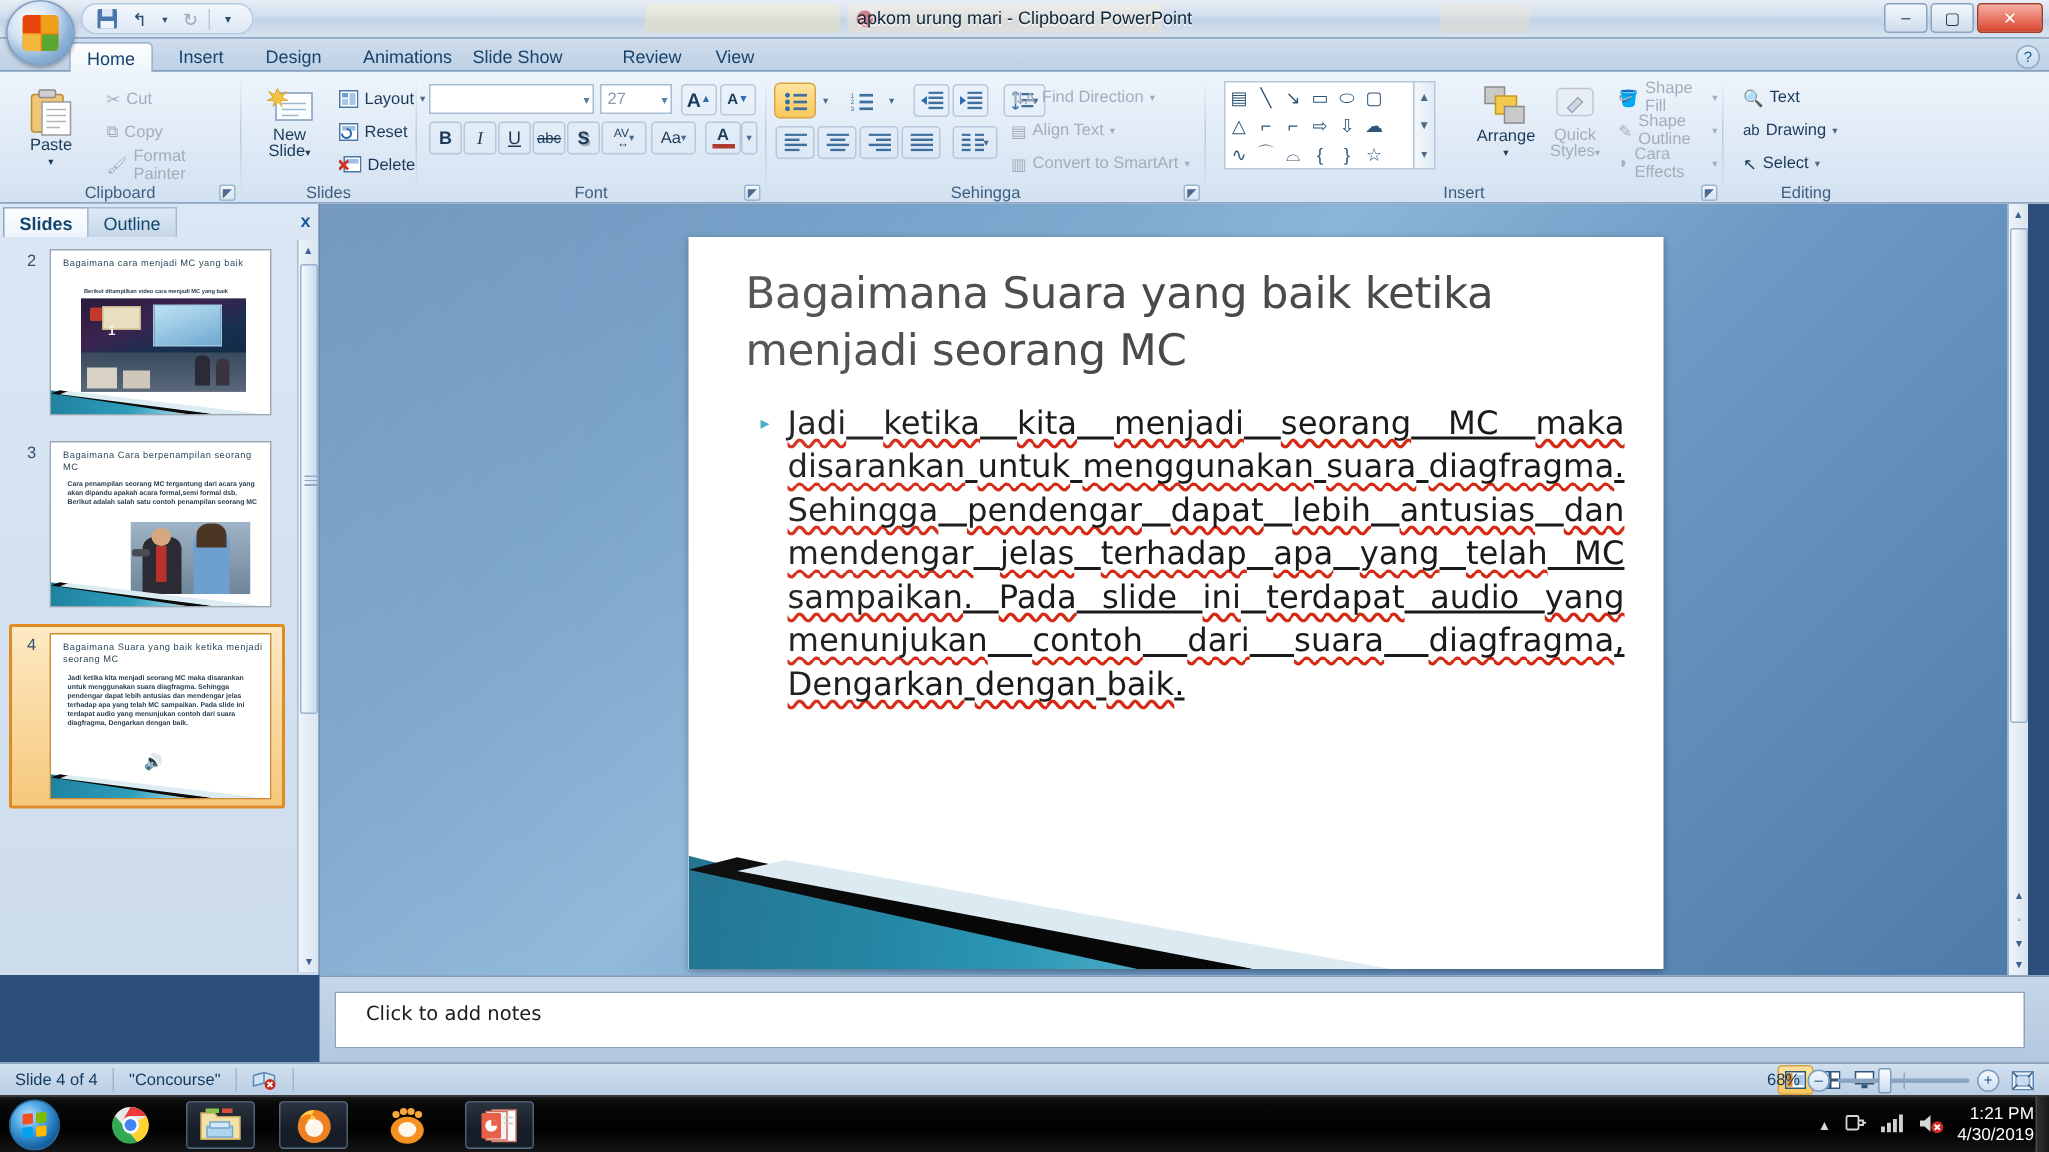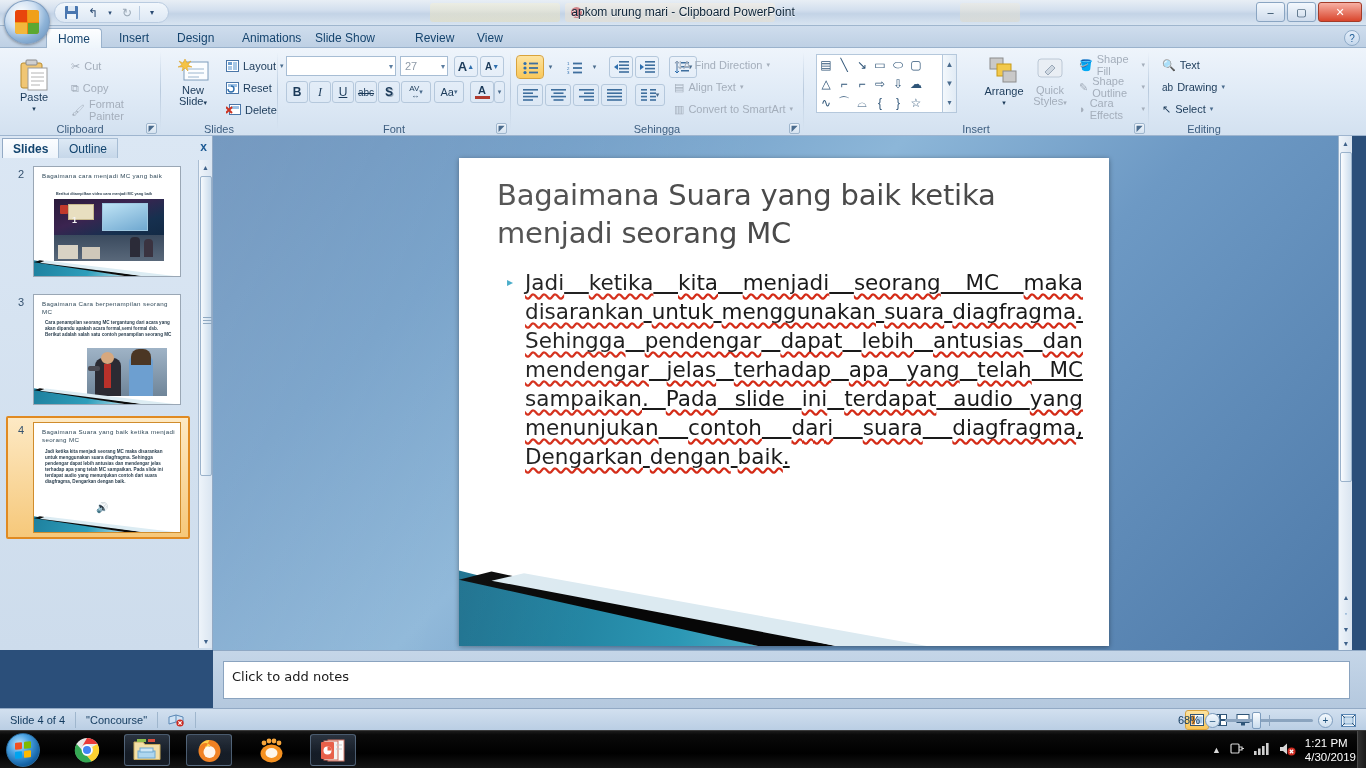--- a/index.html
+++ b/index.html
@@ -263,21 +263,21 @@
 
   
   .notes {
     position:absolute; left:213px; top:650px; width:1153px; height:58px;
     background:linear-gradient(to bottom,#c5d6e8,#b4c8de);
     border-top:1px solid #8fa8c4;
   }
   .notesbox {
     position:absolute; left:10px; top:10px; right:16px; height:38px;
     background:#fff; border:1px solid #8aa3bf;
-    font-size:13px; color:#1a1a1a; padding:7px 8px;
+    font-size:13px; color:#1a1a1a; padding:7px 20px;
     font-family:"DejaVu Sans",sans-serif;
   }
 
   
   .statusbar {
     position:absolute; left:0; top:708px; width:1366px; height:22px;
     background: linear-gradient(to bottom,#d2e0ef,#bacee4);
     border-top:1px solid #93aac5;
     display:flex; align-items:center;
   }
@@ -322,21 +322,21 @@
 
   .tkitem {
     position:absolute; top:3px; width:46px;height:32px; border-radius:3px;
     display:flex;align-items:center;justify-content:center; cursor:pointer;
   }
   .tkitem.open { background:linear-gradient(to bottom,rgba(120,150,190,.30),rgba(40,60,90,.30));
     border:1px solid rgba(150,180,215,.42); }
 
   .tray { position:absolute; right:0; top:0; height:38px; display:flex; align-items:center; gap:9px; padding-right:10px; }
   .trayico { color:#d8d8d8; font-size:13px; cursor:pointer; }
-  .clock { color:#fff; font-size:11.5px; line-height:14px; text-align:left; cursor:pointer; }
+  .clock { color:#fff; font-size:11.5px; line-height:14px; text-align:right; cursor:pointer; }
   .showdesk { position:absolute; right:0; top:0; width:9px; height:38px;
     background:linear-gradient(to right,#303030,#1a1a1a); border-left:1px solid #4a4a4a; cursor:pointer; }
 </style>
 </head>
 <body>
 
 <div class="app">
 
   <div class="titlebar">
     <div class="orb">

